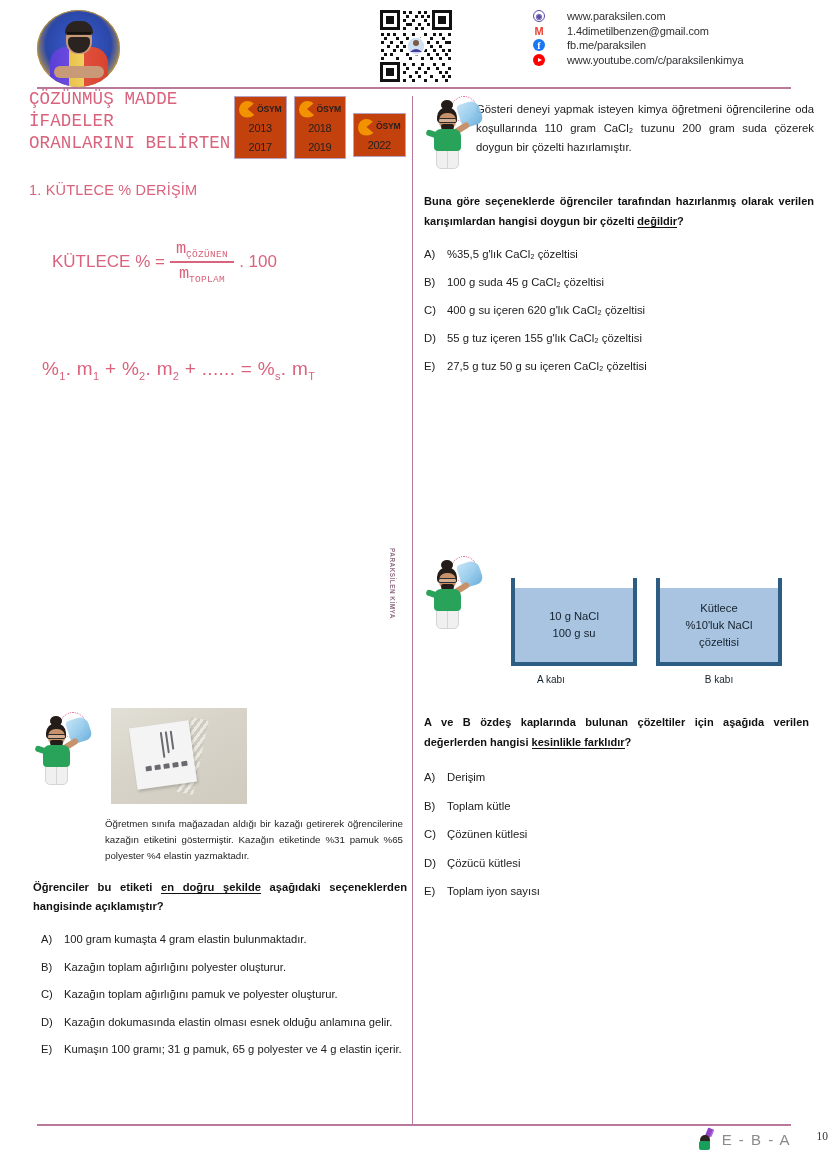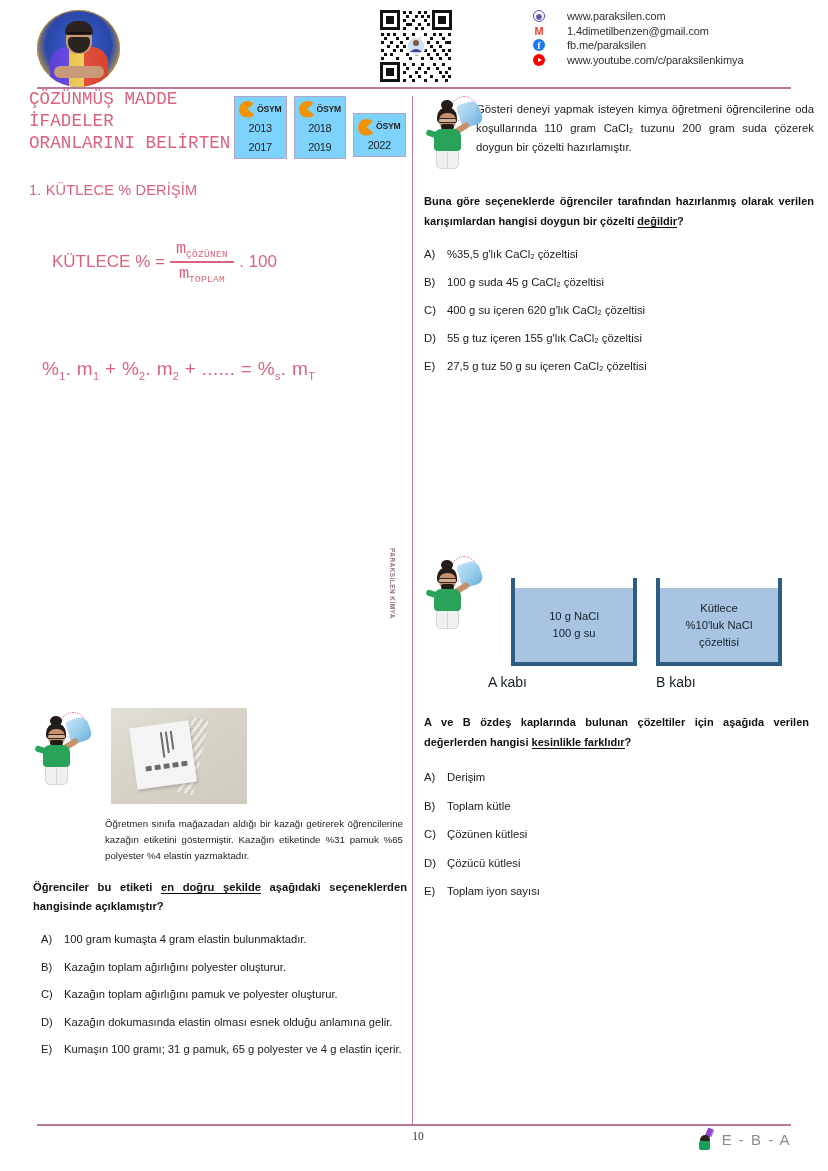--- a/index.html
+++ b/index.html
@@ -80,21 +80,21 @@
   }
 
   
   .title-block { position: absolute; left: 29px; top: 88px; width: 215px; font-family: Liberation Mono, monospace; }
   .main-title {
     font-size: 17.5px; line-height: 22px; color: #d9637c;
     letter-spacing: 0.1px; font-weight: 400;
   }
   .badges { position: absolute; left: 234px; top: 96px; display:flex; align-items:flex-start; gap: 7px; }
   .badge {
-    border: 1.5px solid #b9a3c4; background:#7dd3fc; padding: 2px 4px 1px 4px;
+    border: 1.5px solid #b9a3c4; background:#c2410c; padding: 2px 4px 1px 4px;
     display:flex; flex-direction:column; align-items:center; position:relative;
   }
   .badge.third { margin-top: 17px; }
   .badge-top { display:flex; align-items:center; gap:1px; height:20px; }
   .pac {
     width: 17px; height: 17px; background:#f29200; border-radius:50%;
     clip-path: polygon(50% 50%, 100% 8%, 100% 0, 0 0, 0 100%, 100% 100%, 100% 92%);
   }
   .badge.third .pac { margin-top:2px; }
   .osym-word { font-size: 8.6px; font-weight: 800; color:#231f20; letter-spacing:-0.2px; }
@@ -165,21 +165,21 @@
   .beaker-area { position:absolute; left:424px; top:556px; width: 392px; height: 140px; }
   .beaker {
     position:absolute; width:126px; height:88px;
     border:4px solid #2d5d82; border-top:none; background:#fff;
   }
   .beaker .liquid {
     position:absolute; left:0; right:0; bottom:0; height:74px; background:#a8c4e0;
     display:flex; align-items:center; justify-content:center; text-align:center;
   }
   .beaker .ltext { font-size:11.2px; line-height:17px; color:#14202b; }
-  .beaker-cap { font-size:14px; color:#14202b; position:absolute; width:126px; }
+  .beaker-cap { font-size:10px; color:#14202b; text-align:center; position:absolute; width:126px; }
 
   
   .lcol-q { position:absolute; left:33px; top:708px; width:374px; }
   .photo {
     width:136px; height:96px; position:relative; overflow:hidden;
     background: linear-gradient(150deg,#e2dfd6 0%, #d7d3c8 45%, #cfcbbf 100%);
   }
   .photo .tag {
     position:absolute; left:22px; top:16px; width:60px; height:62px; background:#f4f4f4;
     transform: rotate(-8deg); box-shadow: 1px 2px 3px rgba(0,0,0,.18);
@@ -190,21 +190,21 @@
     background: repeating-linear-gradient(115deg,#cfcbc0 0 3px,#ebe8df 3px 6px);
     transform: rotate(12deg); border-radius:2px;
   }
   .cap-text { font-size:9.7px; line-height:16px; color:#232323; text-align:justify; }
   .lq-bold { font-size:11.2px; line-height:18.5px; font-weight:bold; color:#111; text-align:justify; }
   .lopt { font-size:11.2px; line-height:18.5px; color:#202020; display:flex; text-align:justify; }
   .lopt .lbl { flex:0 0 23px; }
 
   
   .footer-rule { position:absolute; left:37px; top:1124px; width:754px; height:1.6px; background:#b9799a; }
-  .page-num { position:absolute; left:0; top:1130px; width:828px; text-align:center; font-size:11.5px; color:#333; font-family:"Liberation Serif", serif;padding-left:8px;}
+  .page-num { position:absolute; left:0; top:1130px; width:828px; text-align:right; font-size:11.5px; color:#333; font-family:"Liberation Serif", serif;padding-left:8px;}
   .eba { position:absolute; right:37px; top:1128px; display:flex; align-items:center; gap:3px; }
   .eba-text { font-size:15px; color:#8b8b8b; letter-spacing:1.5px; }
   .eba-mark { position:relative; width:22px; height:22px; }
   .eba-mark .em-pen { position:absolute; left:9px; top:0; width:5px; height:11px; background:#8e44c4; transform:rotate(22deg); border-radius:1px;}
   .eba-mark .em-pen2{ position:absolute; left:13px; top:1px; width:3px; height:8px; background:#b06ede; transform:rotate(22deg); border-radius:1px;}
   .eba-mark .em-head{ position:absolute; left:3px; top:7px; width:10px; height:10px; border-radius:50%; background:#2b2320;}
   .eba-mark .em-body{ position:absolute; left:2px; top:13px; width:11px; height:9px; background:#18a05a; border-radius:2px;}
 </style>
 </head>
 <body>

